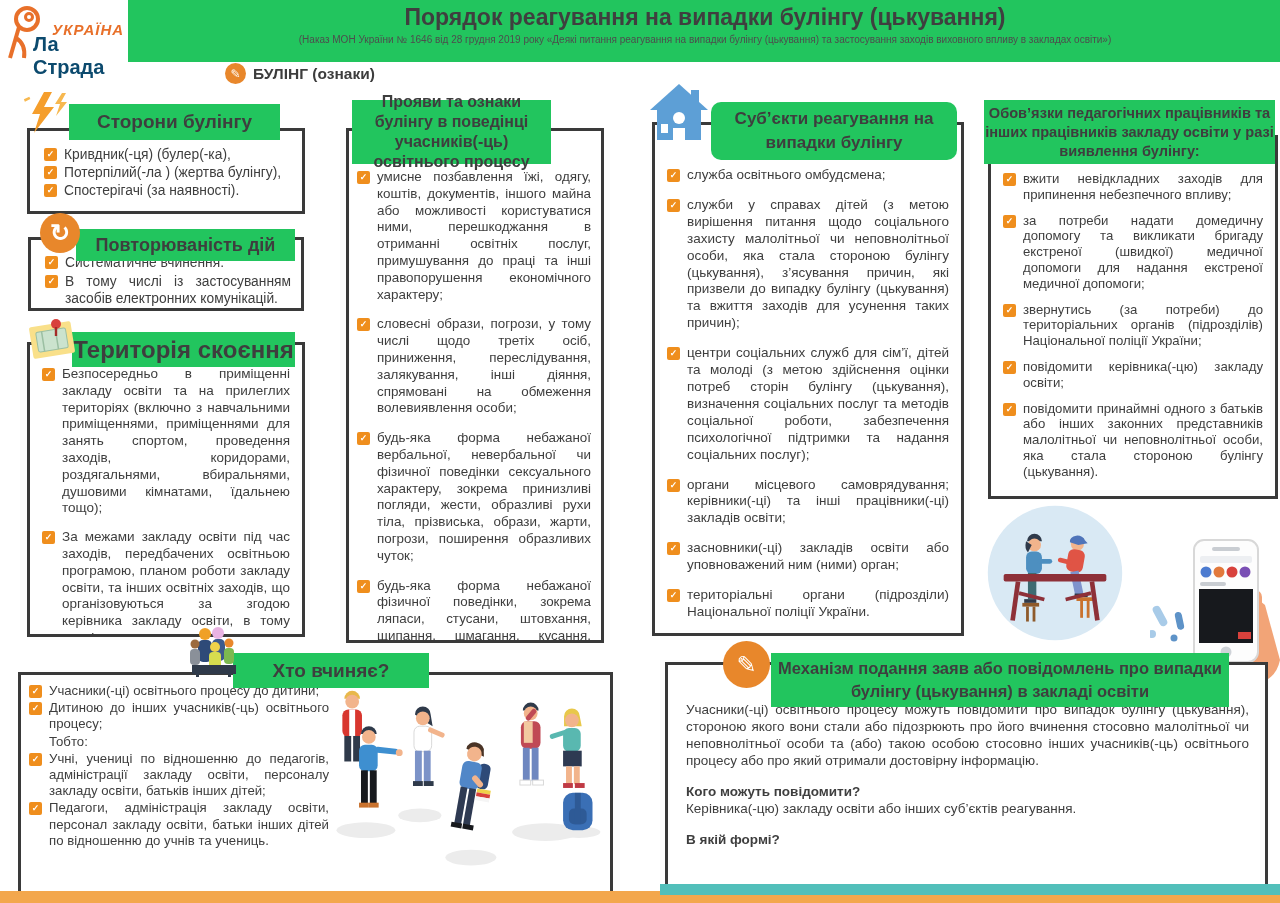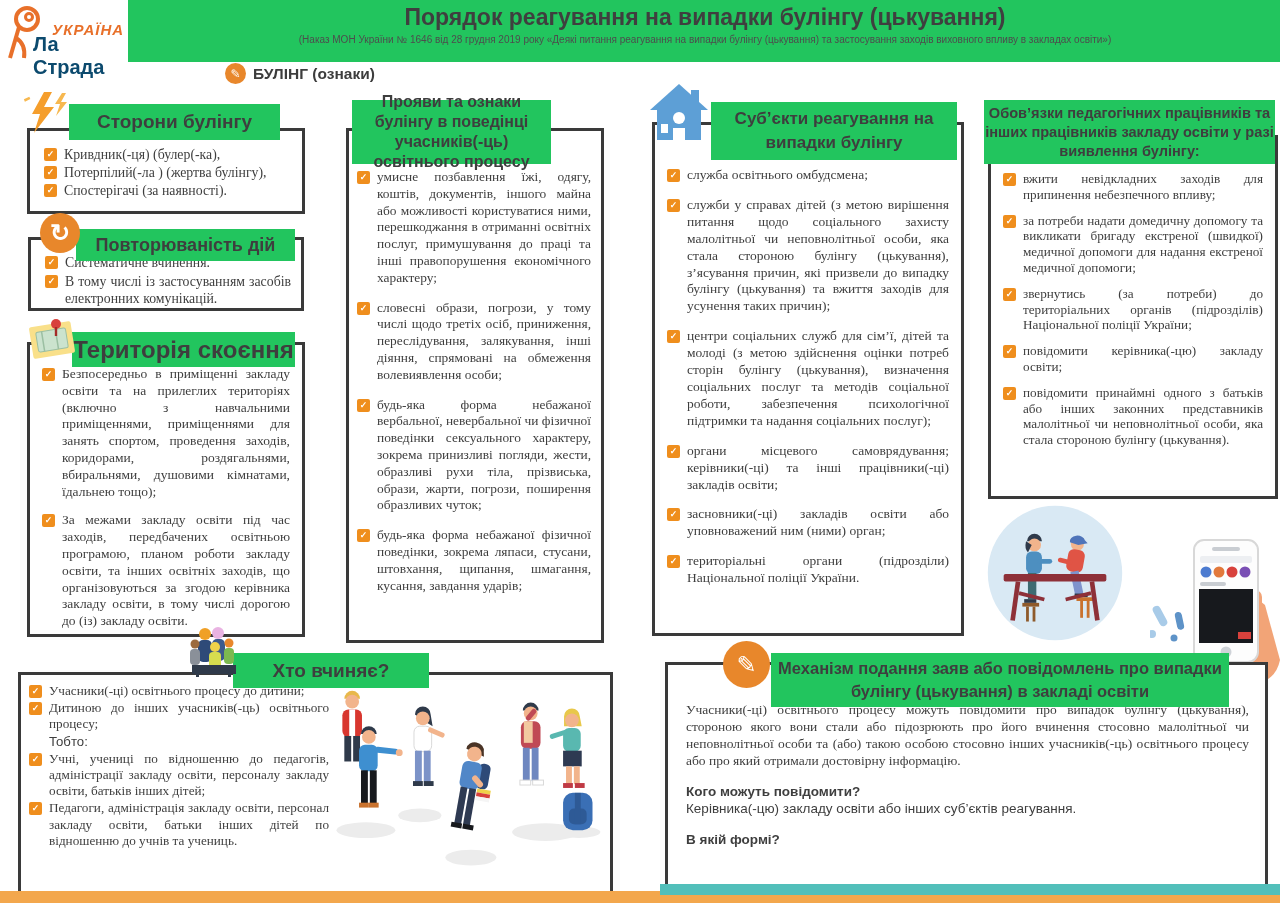--- a/index.html
+++ b/index.html
@@ -18,21 +18,21 @@
   .orange-circle{background:#E8872B;border-radius:50%;color:#fff;display:flex;align-items:center;justify-content:center;}
   #seclabel .orange-circle{width:21px;height:21px;font-size:12px;}
   #seclabel .lbl{font-size:15.5px;font-weight:700;color:#3D3D3D;}
   
   .box{position:absolute;background:#fff;border:3px solid #3A3A3A;z-index:1;overflow:hidden;}
   .band{position:absolute;background:#22c55e;color:#3E3E3E;font-weight:700;text-align:center;z-index:3;
         display:flex;align-items:center;justify-content:center;margin-top:8px;}
   .li{display:flex;gap:7px;align-items:flex-start;}
   .chk{flex:0 0 13px;width:13px;height:13px;background:#EF8E1D;border-radius:2px;color:#fff;
        font-size:9px;line-height:13px;text-align:center;margin-top:2px;font-weight:700;}
-  .t{text-align:justify;font-family:Liberation Serif, serif;}
+  .t{text-align:justify;}
   .icon-abs{position:absolute;z-index:4;}
   
   #band-sides{left:69px;top:96px;width:211px;height:36px;font-size:19px;}
   #box-sides{left:27px;top:128px;width:272px;height:80px;}
   #box-sides .inner{padding:15px 10px 0 14px;font-size:13.8px;line-height:17px;}
   #box-sides .li{margin-bottom:1px;}
   #ic-lightning{left:22px;top:90px;}
   #band-rep{left:76px;top:221px;width:219px;height:32px;font-size:18px;}
   #box-rep{left:28px;top:237px;width:270px;height:68px;}
   #box-rep .inner{padding:14px 10px 0 14px;font-size:13.8px;line-height:17px;}
@@ -42,21 +42,21 @@
   #box-ter{left:27px;top:342px;width:272px;height:289px;}
   #box-ter .inner{padding:21px 12px 0 12px;font-size:13.5px;line-height:16.8px;}
   #box-ter .li{margin-bottom:12px;}
   #ic-note{left:26px;top:314px;}
   
   #band-signs{left:352px;top:92px;width:199px;height:64px;font-size:16px;line-height:20px;}
   #box-signs{left:346px;top:128px;width:252px;height:509px;}
   #box-signs .inner{padding:38px 10px 0 8px;font-size:13.4px;line-height:16.8px;}
   #box-signs .li{margin-bottom:13px;}
   
-  #band-subj{left:711px;top:94px;width:246px;height:58px;font-size:17px;line-height:24px;}
+  #band-subj{left:711px;top:94px;width:246px;height:58px;font-size:17px;line-height:24px;border-radius:10px;}
   #box-subj{left:652px;top:122px;width:306px;height:508px;}
   #box-subj .inner{padding:42px 12px 0 12px;font-size:13.5px;line-height:16.9px;}
   #box-subj .li{margin-bottom:13px;}
   #ic-house{left:648px;top:84px;}
   
   #band-dut{left:984px;top:92px;width:291px;height:64px;font-size:14.6px;line-height:19px;}
   #box-dut{left:988px;top:135px;width:284px;height:358px;}
   #box-dut .inner{padding:33px 12px 0 12px;font-size:13.2px;line-height:15.8px;}
   #box-dut .li{margin-bottom:10px;}
   

